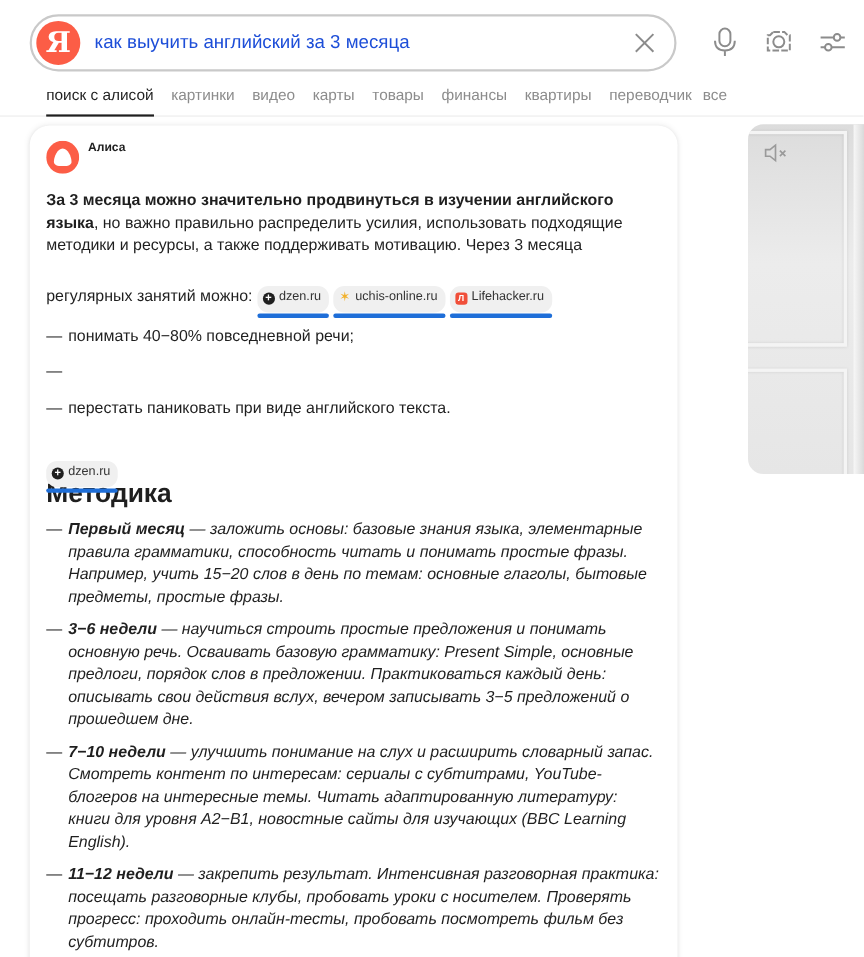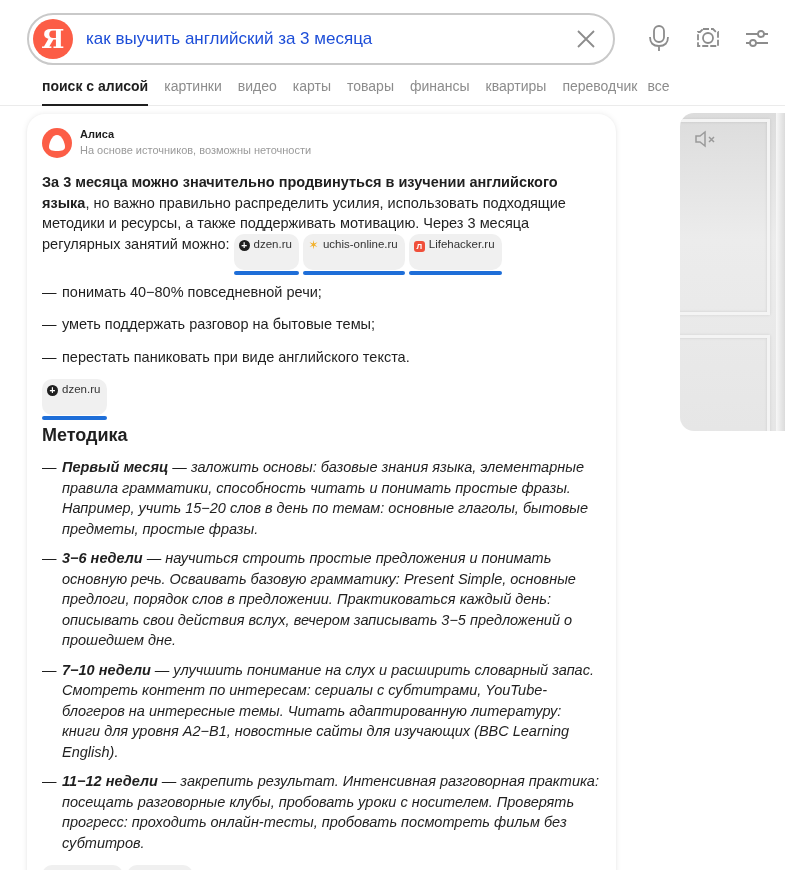--- a/index.html
+++ b/index.html
@@ -24,53 +24,53 @@
       position: absolute; left: 57px; top: 0; height: 48px; line-height: 48px;
       font-size: 17px; color: #1d4ed8; border: none; outline: none; background: transparent; width: 470px;
       font-family: "Liberation Sans", sans-serif;
     }
     .clear-btn { position: absolute; left: 545px; top: 12px; width: 24px; height: 24px; cursor: pointer; }
     .hdr-icon { position: absolute; top: 24px; width: 26px; height: 28px; cursor: pointer; }
     .tabs { position: absolute; left: 42px; top: 76px; height: 30px; display: flex; }
     .tab {
       font-size: 14px; color: #8c8c8c; margin-right: 16px; height: 30px; line-height: 20px; cursor: pointer; position: relative; white-space: nowrap;
     }
-    .tab.active { color: #1f1f1f; font-weight: bold; }
+    .tab.active { color: #1f1f1f; font-weight: normal; }
     .tab.active::after { content: ""; position: absolute; left: 0; right: 0; bottom: 0; height: 2px; background: #1f1f1f; }
     .tab.last { margin-right: 0; margin-left: -6px; }
 
     
     .card {
       position: absolute; left: 27px; top: 114px; width: 589px; height: 780px;
       background: #fff; border-radius: 18px;
       box-shadow: 0 0 6px rgba(0,0,0,0.08), 0 1px 3px rgba(0,0,0,0.05);
     }
     .alice-logo { position: absolute; left: 15px; top: 14px; width: 30px; height: 30px; }
     .alice-name { position: absolute; left: 53px; top: 14px; font-size: 11px; font-weight: bold; color: #1f1f1f; }
     .alice-sub { position: absolute; left: 53px; top: 30px; font-size: 11px; color: #9a9a9a; }
     .content { position: absolute; left: 15px; top: 58px; width: 560px; font-size: 14.5px; line-height: 20.5px; color: #1f1f1f; }
     .content b { font-weight: bold; }
     .para { margin-bottom: 6px; }
     .dash-line { display: flex; margin-top: 12px; }
     .dash-line .dash { width: 20px; flex: none; }
     .chip {
-      display: inline-block; height: 36px; line-height: 20px; padding: 0 7px 0 5px; border-radius: 10px;
+      display: inline-block; height: 24px; line-height: 20px; padding: 0 7px 0 5px; border-radius: 10px;
       background: #f0f0f0; font-size: 11.5px; color: #333; cursor: pointer; vertical-align: 1px; margin-right: 4px;
-      position: relative; white-space: nowrap;
+      position: relative; white-space: nowrap; margin-top: 26px;
     }
     .chip::after {
       content: ""; position: absolute; left: 0; right: 0; bottom: -5px; height: 4px; border-radius: 2px; background: #1e6ed8;
     }
     .fav { display: inline-block; width: 11px; height: 11px; border-radius: 50%; vertical-align: -1px; margin-right: 4px; text-align: center; }
     .fav.dzen { background: #1f1f1f; color: #fff; font-size: 10px; line-height: 11px; font-weight: bold; }
     .fav.uchis { background: transparent; color: #f2b12b; font-size: 12px; line-height: 11px; }
     .fav.lh { background: #f04f3a; border-radius: 3px; color: #fff; font-size: 8px; line-height: 11px; font-weight: bold; }
     .fav.xp { width: auto; background: transparent; color: #2bb24c; font-size: 10px; line-height: 11px; border-radius: 0; margin-right: 3px; font-family: Liberation Mono, monospace; }
     .chip-row { margin-top: 12px; height: 22px; }
-    h2 { font-size: 18px; font-weight: bold; margin-top: 22px; margin-bottom: 10px; line-height: 24px; }
+    h2 { font-size: 24px; font-weight: bold; margin-top: 22px; margin-bottom: 10px; line-height: 24px; }
     .item { display: flex; margin-top: 9px; }
     .item .dash { width: 20px; flex: none; }
     .item .txt { width: 540px; font-style: italic; }
 
     
     .media {
       position: absolute; left: 680px; top: 113px; width: 120px; height: 318px; border-radius: 14px 0 0 14px; overflow: hidden;
       background: linear-gradient(180deg, #dcdcdc 0%, #ececec 40%, #e6e6e6 100%);
     }
     .panel-frame { position: absolute; border: 3px solid #f4f4f4; box-shadow: inset 0 0 3px rgba(0,0,0,0.12), 0 0 3px rgba(0,0,0,0.1); }
@@ -113,35 +113,33 @@
     <div class="tab last">все</div>
   </div>
 </div>
 
 <div class="card">
   <svg class="alice-logo" viewBox="0 0 30 30">
     <circle cx="15" cy="15" r="15" fill="#fc5d46"></circle>
     <path d="M15 7 C10 7 7 15 7 19 C7 22 10 23 15 23 C20 23 23 22 23 19 C23 15 20 7 15 7 Z" fill="#fff"></path>
   </svg>
   <div class="alice-name">Алиса</div>
-  <div class="alice-sub">На основе источников, возможны неточности</div>
 
   <div class="content">
     <div class="para">
       <b>За 3 месяца можно значительно продвинуться в изучении английского языка</b><span>, но важно правильно распределить усилия, использовать подходящие методики и ресурсы, а также поддерживать мотивацию. Через 3 месяца регулярных занятий можно:</span>
       <span class="chip"><span class="fav dzen">+</span><span>dzen.ru</span></span><span class="chip"><span class="fav uchis">✶</span><span>uchis-online.ru</span></span><span class="chip"><span class="fav lh">Л</span><span>Lifehacker.ru</span></span>
     </div>
 
     <div class="dash-line">
       <span class="dash">—</span>
       <span>понимать 40−80% повседневной речи;</span>
     </div>
     <div class="dash-line">
       <span class="dash">—</span>
-      <span>уметь поддержать разговор на бытовые темы;</span>
     </div>
     <div class="dash-line">
       <span class="dash">—</span>
       <span>перестать паниковать при виде английского текста.</span>
     </div>
     <div class="chip-row">
       <span class="chip"><span class="fav dzen">+</span><span>dzen.ru</span></span>
     </div>
 
     <h2>Методика</h2>

